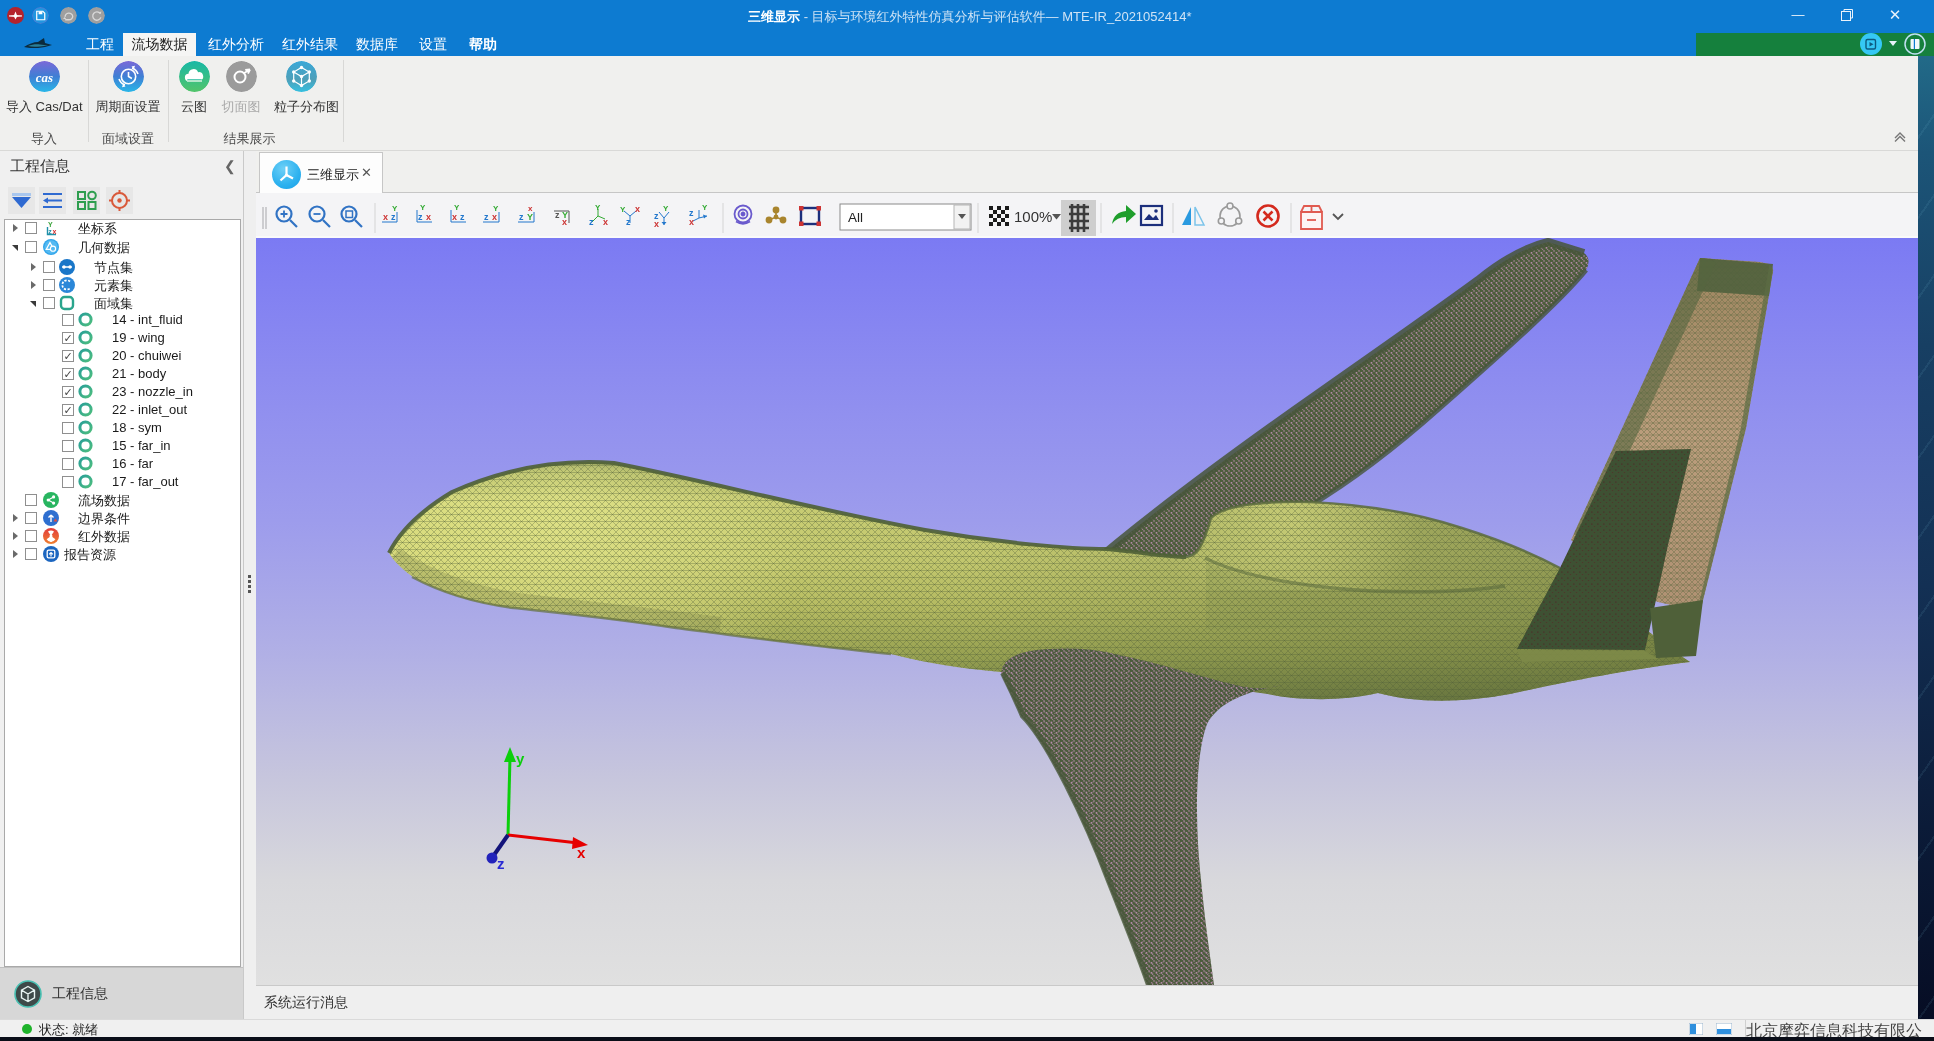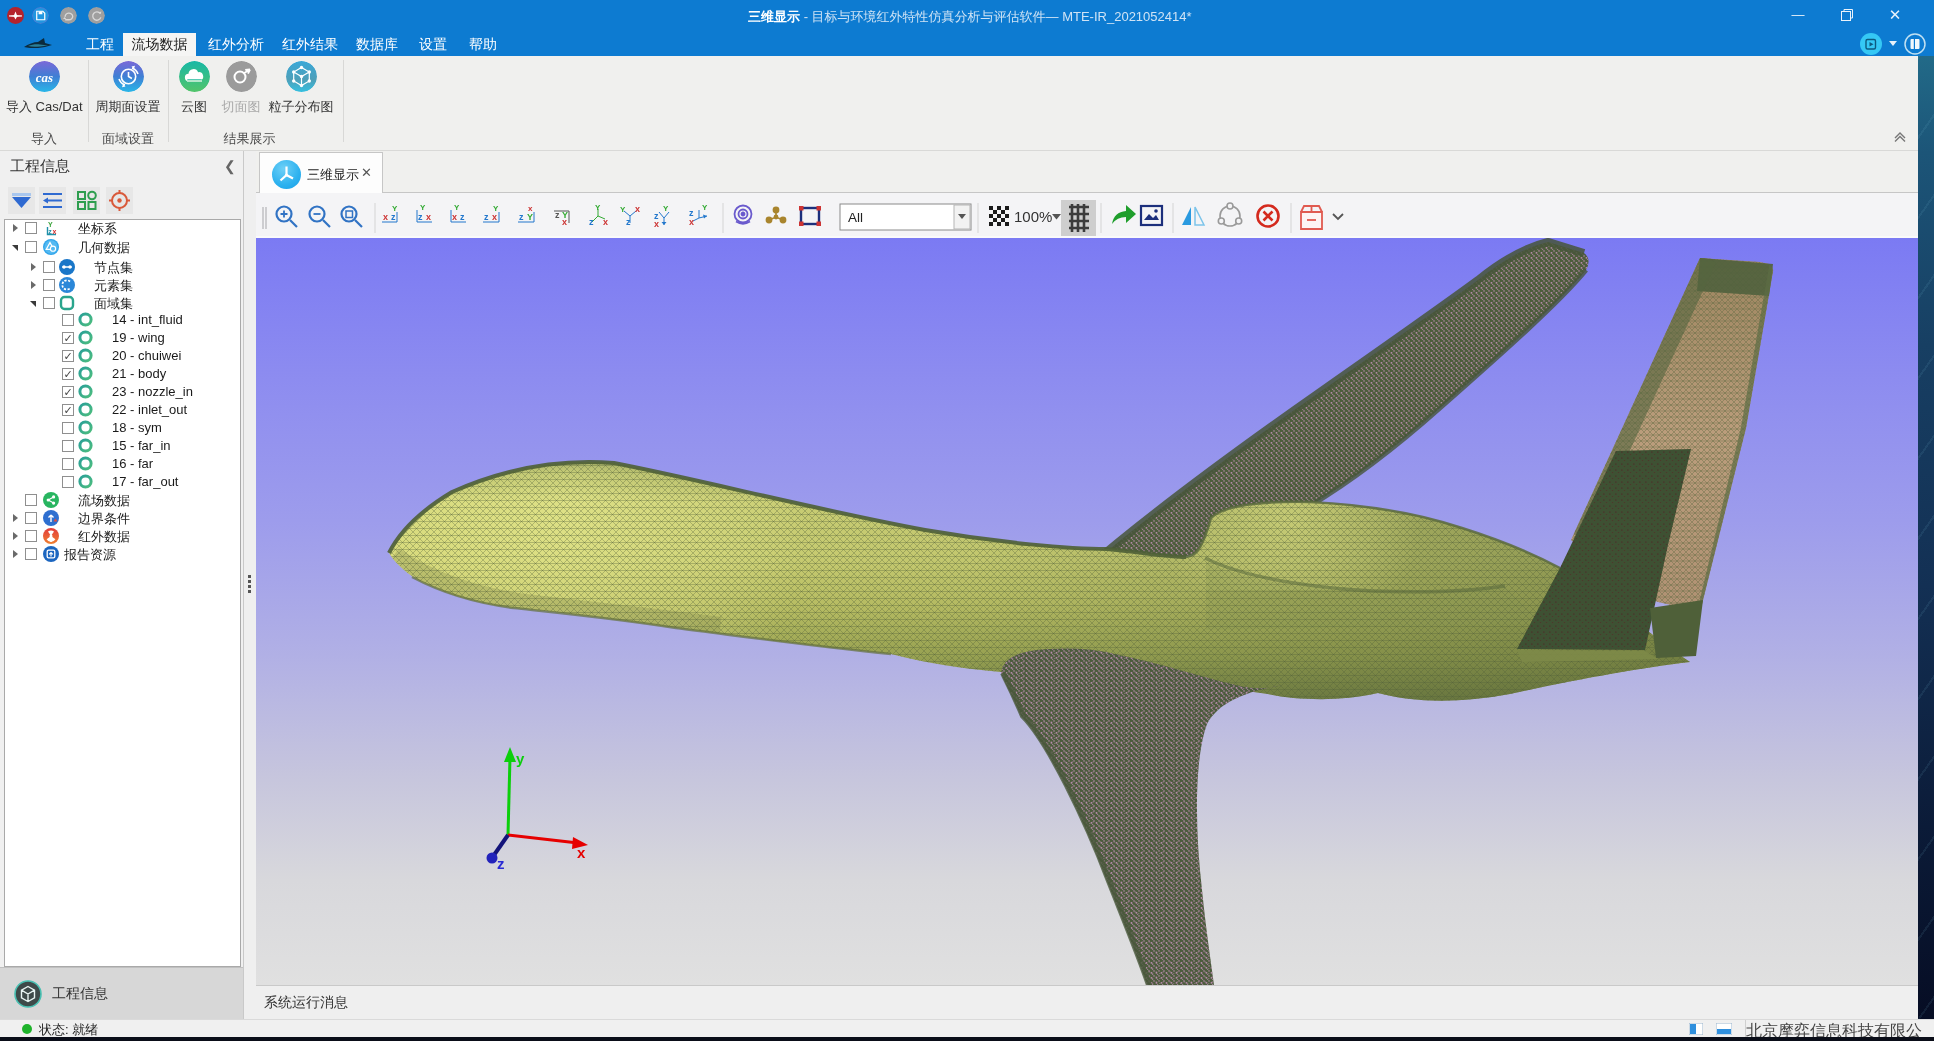--- a/index.html
+++ b/index.html
@@ -2,21 +2,21 @@
 <html><head>
 <meta charset="utf-8">
 <style>
 * { margin:0; padding:0; box-sizing:border-box; }
 html,body { width:1934px; height:1041px; overflow:hidden; font-family:"Liberation Sans",sans-serif; }
 #app { position:relative; width:1934px; height:1041px; background:#15803d; }
 .abs { position:absolute; }
 
 
 #titlebar { left:0; top:0; width:1934px; height:33px; background:#0d7bd1; }
-#menurow { left:0; top:33px; width:1934px; height:23px; background:#0d7bd1; }
+#menurow { left:0; top:33px; width:1696px; height:23px; background:#0d7bd1; }
 .qico { position:absolute; top:8px; width:17px; height:17px; border-radius:50%; }
 #title-text { position:absolute; top:8px; left:748px; width:420px; font-size:13px; color:#ffffff; white-space:nowrap; }
 #title-text .sub { color:#cfe3f5; }
 .winbtn { position:absolute; top:0; width:46px; height:30px; color:#eaf3fb; font-size:13px; text-align:center; line-height:30px; }
 .menu-item { position:absolute; top:0; height:23px; line-height:22px; color:#ffffff; font-size:14px; }
 #tab-sel { position:absolute; left:123px; top:0px; width:73px; height:23px; background:#f5f5f4; color:#1a1a1a; text-align:center; font-size:14px; line-height:23px; }
 
 
 #ribbon { left:0; top:56px; width:1934px; height:95px; background:#f0f0ee; border-bottom:1px solid #d9d9d7; }
 .rbtn { position:absolute; top:5px; width:76px; text-align:center; }
@@ -102,21 +102,21 @@
     <svg style="position:absolute;left:22px;top:2px" width="32" height="20" viewBox="0 0 32 20">
       <path d="M2 12 C6 9 12 7 16 7 L22 3 L23 8 L30 10 L23 12 L16 13 C11 13 5 13 2 12 Z" fill="#0b2a3c"></path>
       <path d="M6 11 C10 9.5 14 9 18 9.5 L26 10.5 L18 11.5 C13 12 9 11.8 6 11 Z" fill="#2a7f98"></path>
     </svg>
     <div class="menu-item" style="left:86px;">工程</div>
     <div id="tab-sel">流场数据</div>
     <div class="menu-item" style="left:208px;">红外分析</div>
     <div class="menu-item" style="left:282px;">红外结果</div>
     <div class="menu-item" style="left:356px;">数据库</div>
     <div class="menu-item" style="left:419px;">设置</div>
-    <div class="menu-item" style="left:469px;">帮助</div>
+    <div class="menu-item" style="left:469px;font-weight:bold;">帮助</div>
     <svg style="position:absolute;left:1858px;top:0px" width="26" height="23" viewBox="0 0 26 23">
       <circle cx="13" cy="11" r="11" fill="#35c8f5"></circle>
       <rect x="8" y="6.5" width="9.5" height="9.5" rx="1.5" fill="none" stroke="#0d5a80" stroke-width="1.4"></rect>
       <path d="M11.5 9 l4 2.3 l-4 2.3 Z" fill="#0d5a80"></path>
     </svg>
     <div style="position:absolute;left:1889px;top:8px;width:0;height:0;border-top:5px solid #e8f2fa;border-left:4px solid transparent;border-right:4px solid transparent;"></div>
     <svg style="position:absolute;left:1903px;top:0px" width="24" height="23" viewBox="0 0 24 23">
       <circle cx="12" cy="11" r="10" fill="none" stroke="#bfe0f2" stroke-width="1.5"></circle>
       <rect x="7.5" y="6" width="9" height="10" rx="1" fill="#f2f8fc"></rect>
       <rect x="10.8" y="6" width="1.2" height="10" fill="#0d7bd1"></rect>
@@ -169,21 +169,21 @@
       <div class="rlabel">云图</div>
     </div>
     <div class="rbtn" style="left:203px;">
       <svg class="rico" width="31" height="31" viewBox="0 0 31 31">
         <circle cx="15.5" cy="15.5" r="15.5" fill="#9b9b9b"></circle>
         <circle cx="14" cy="16" r="5.5" fill="none" stroke="#fff" stroke-width="2"></circle>
         <path d="M17.5 12.5 L24 8.5 M24 8.5 l-4.8 0.4 M24 8.5 l-2 4.2" fill="none" stroke="#fff" stroke-width="1.8"></path>
       </svg>
       <div class="rlabel" style="color:#a9a9a9;">切面图</div>
     </div>
-    <div class="rbtn" style="left:263px;">
+    <div class="rbtn" style="left:263px;text-align:right;">
       <svg class="rico" width="31" height="31" viewBox="0 0 31 31">
         <defs>
             <linearGradient id="gteal" x1="0" y1="0" x2="0" y2="1">
           <stop offset="0" stop-color="#3aa8d8"></stop>
               <stop offset="0.6" stop-color="#4e9fb8"></stop>
               <stop offset="1" stop-color="#35c0e0"></stop>
         </linearGradient>
           </defs>
         <circle cx="15.5" cy="15.5" r="15.5" fill="url(#gteal)"></circle>
         <g stroke="#fff" stroke-width="1.2" fill="none">

